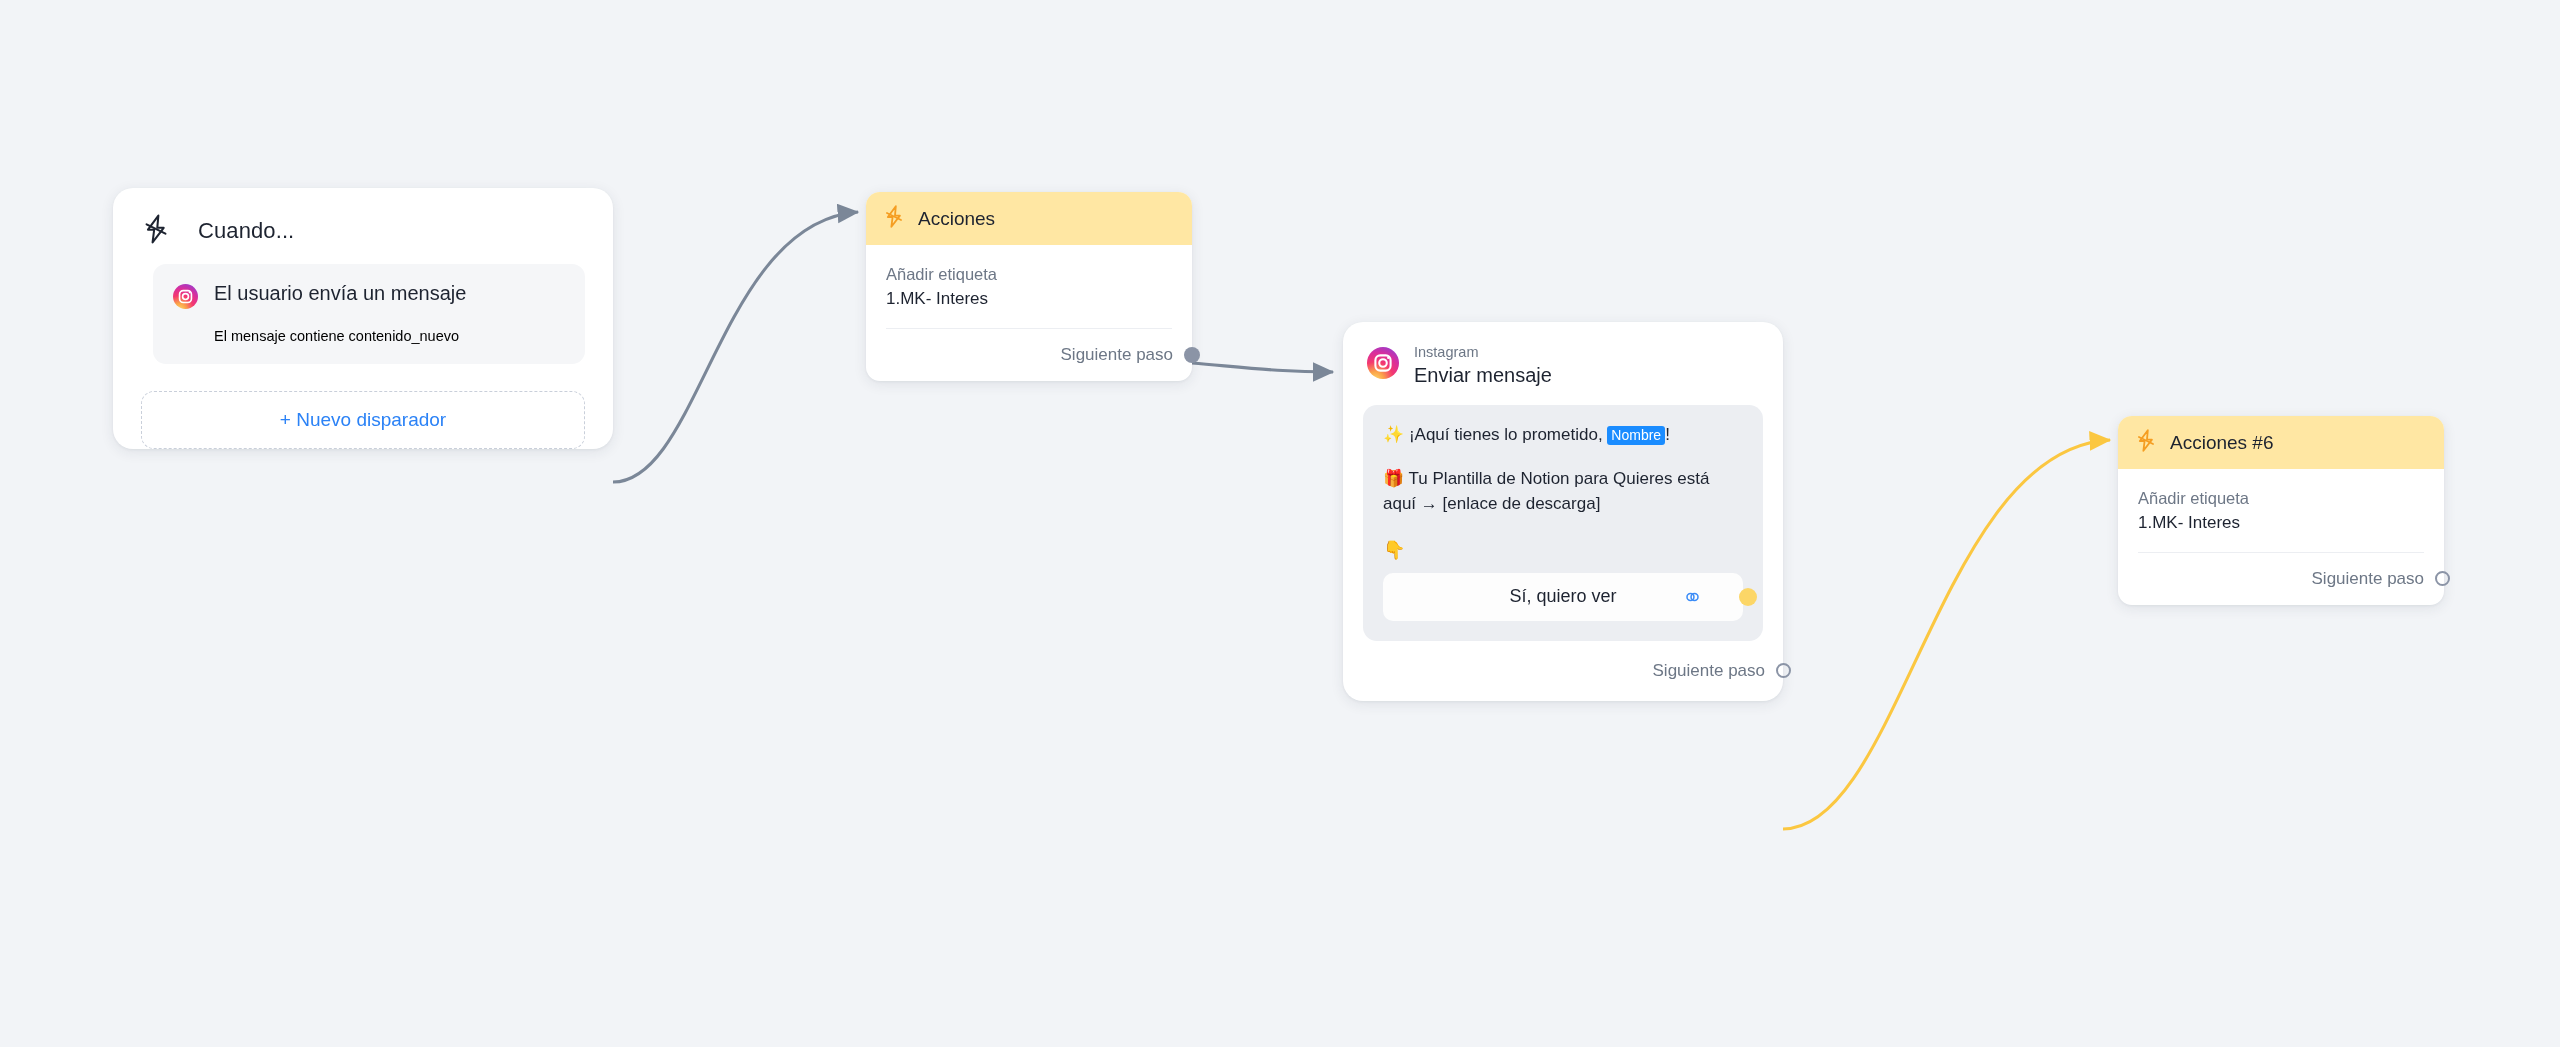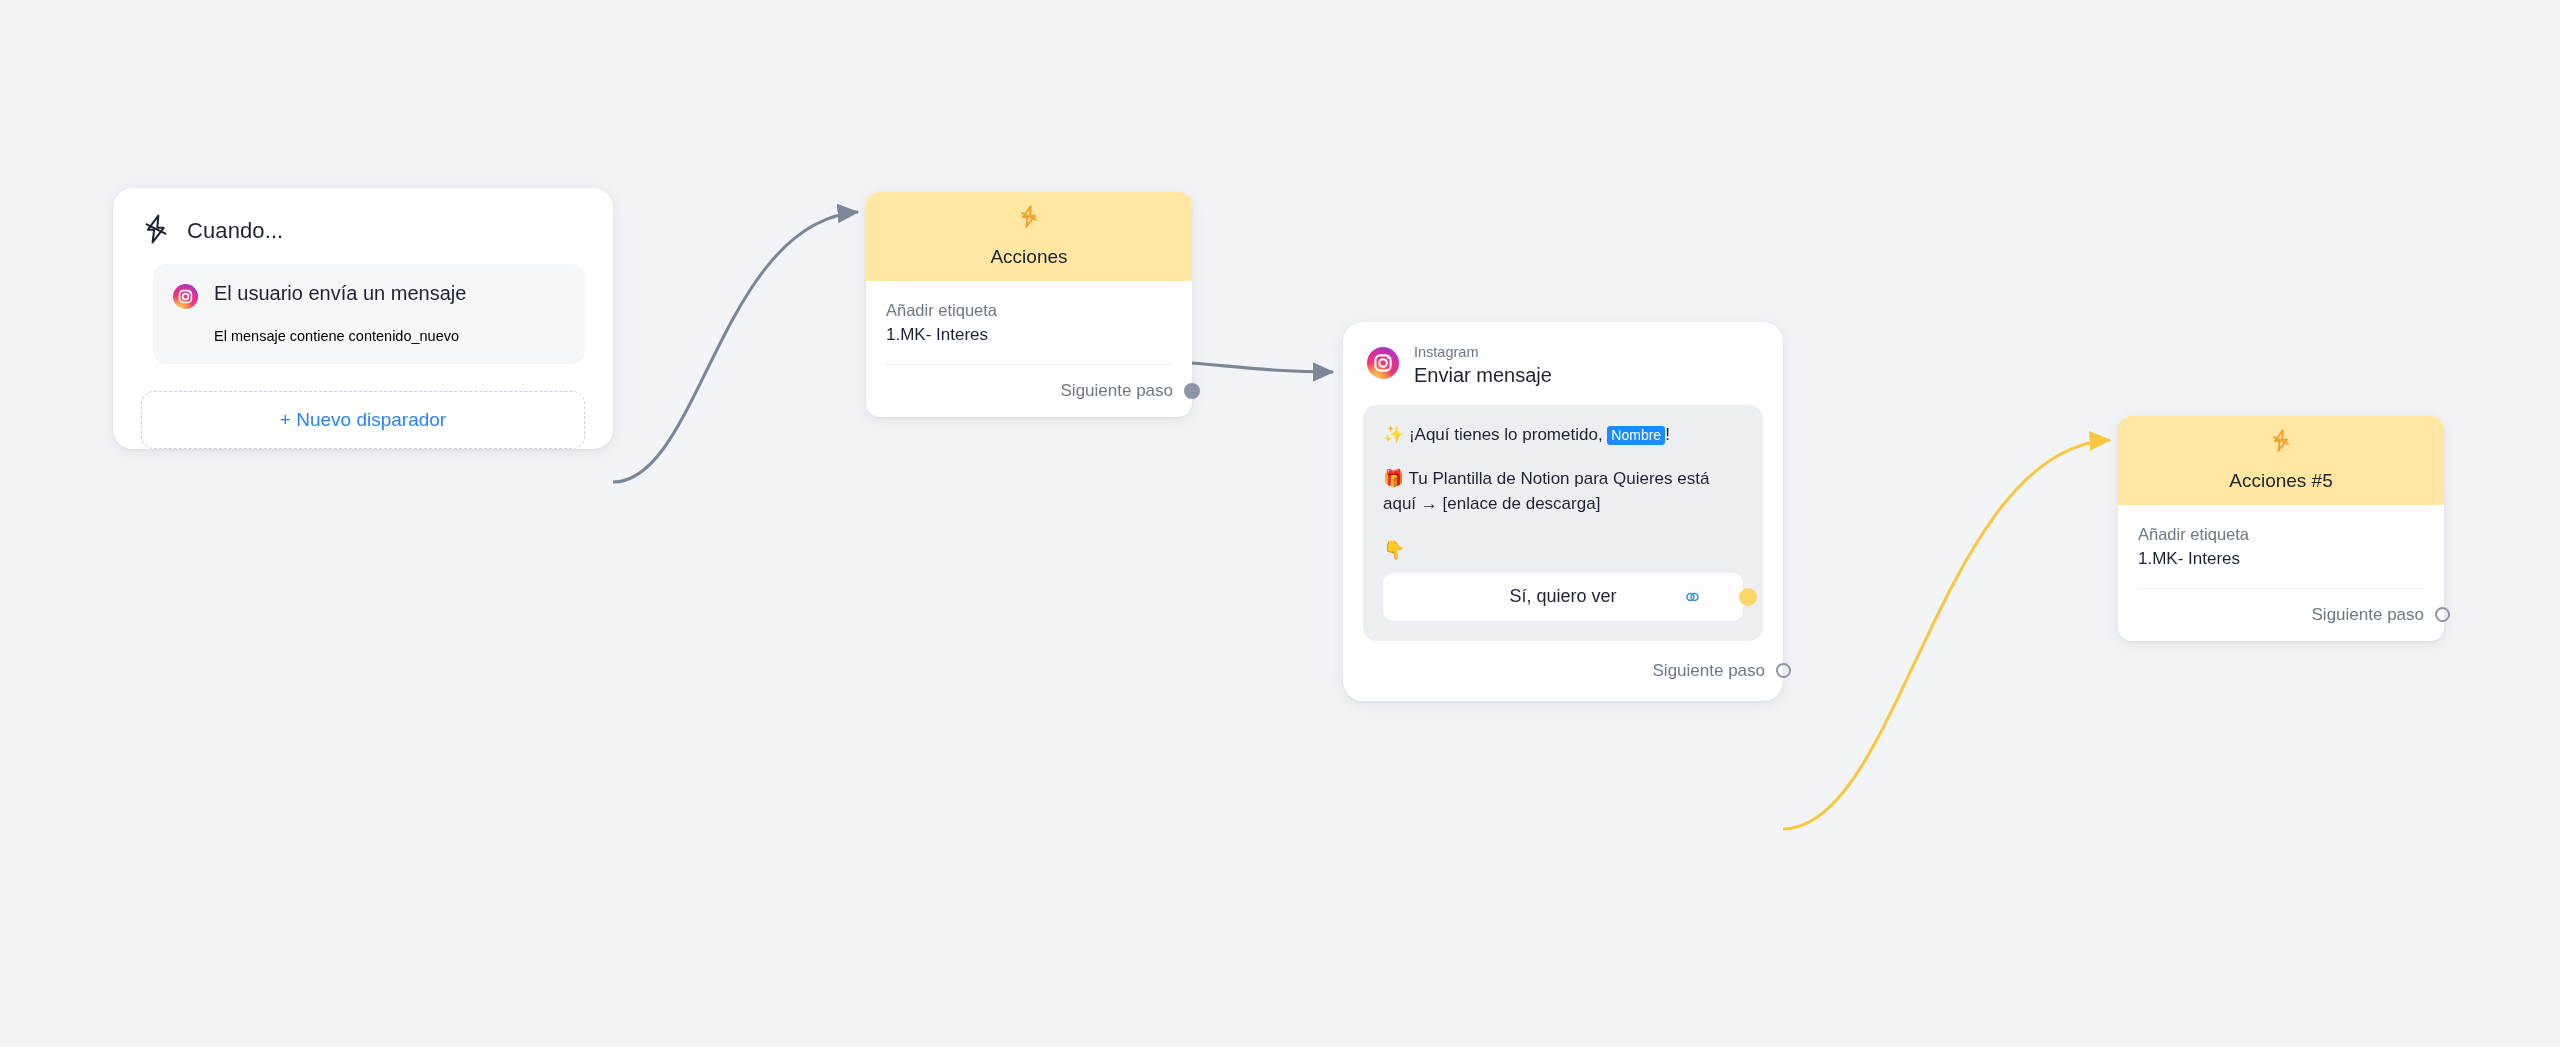--- a/index.html
+++ b/index.html
@@ -36,21 +36,21 @@
   #node-trigger {
     left: 113px;
     top: 188px;
     width: 500px;
     border-radius: 20px;
     padding: 0;
   }
   .trigger-head {
     display: flex;
     align-items: center;
-    gap: 18px;
+    gap: 29px;
     padding: 26px 30px 6px 30px;
   }
   .trigger-head .title {
     font-size: 22px;
     color: #1d2330;
     letter-spacing: .1px;
   }
   .trigger-body { padding: 10px 28px 0 40px; }
   .trigger-item {
     display: flex;
@@ -110,21 +110,20 @@
 
   
   .action-node { width: 326px; border-radius: 14px; overflow: visible; }
   .action-head {
     background: #ffe7a3;
     border-radius: 14px 14px 0 0;
     display: flex;
     align-items: center;
     gap: 14px;
     padding: 13px 18px 13px 18px;
-    flex-direction: column;
   }
   .action-head .label {
     font-size: 19px;
     color: #1d2330;
   }
   .action-body {
     padding: 19px 20px 0 20px;
   }
   .action-body .sub {
     font-size: 16.5px;
@@ -367,21 +366,21 @@
   </div>
 
   <div class="node action-node" id="node-action-2">
     <div class="action-head">
       <span>
         <svg width="20" height="23" viewBox="0 0 24 28">
           <path d="M14.2 1.5 L4.5 14.6 L10.3 14.6 L8.8 26.5 L19.2 12.9 L13.2 12.9 Z" fill="none" stroke="#f59e22" stroke-width="2.2" stroke-linejoin="round"></path>
           <path d="M3.4 9.8 L20.6 18.2" stroke="#f59e22" stroke-width="2.2" stroke-linecap="round"></path>
         </svg>
       </span>
-      <span class="label">Acciones #5</span>
+      <span class="label">Acciones #6</span>
     </div>
     <div class="action-body">
       <div class="sub">Añadir etiqueta</div>
       <div class="val">1.MK- Interes</div>
     </div>
     <div class="action-divider"></div>
     <div class="port-row" style="padding:16px 20px 16px 20px;">
       <span>Siguiente paso</span>
       <span class="dot-hollow" style="margin-right:-26px;"></span>
     </div>

